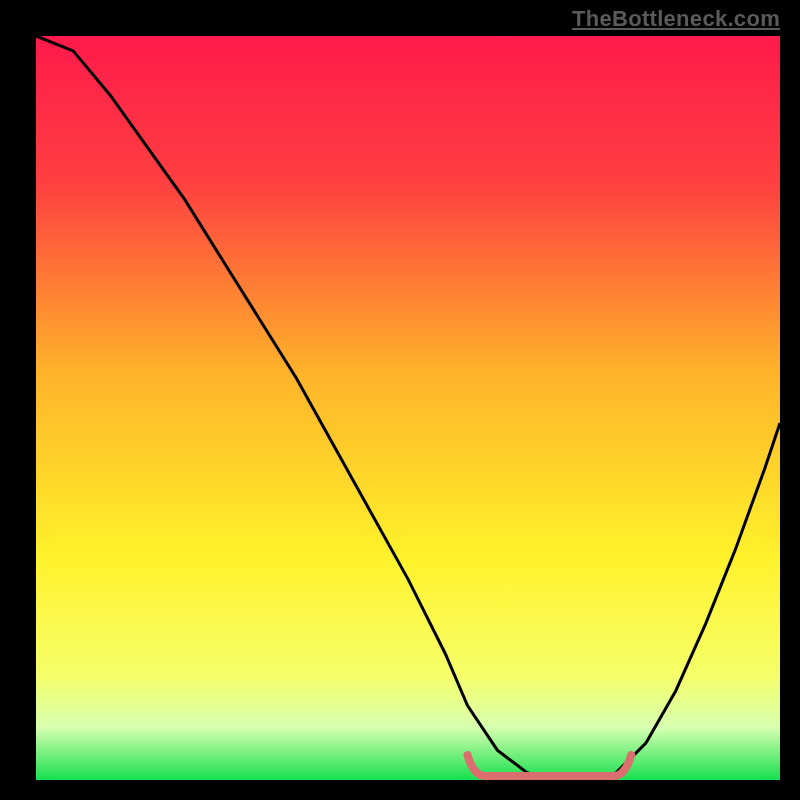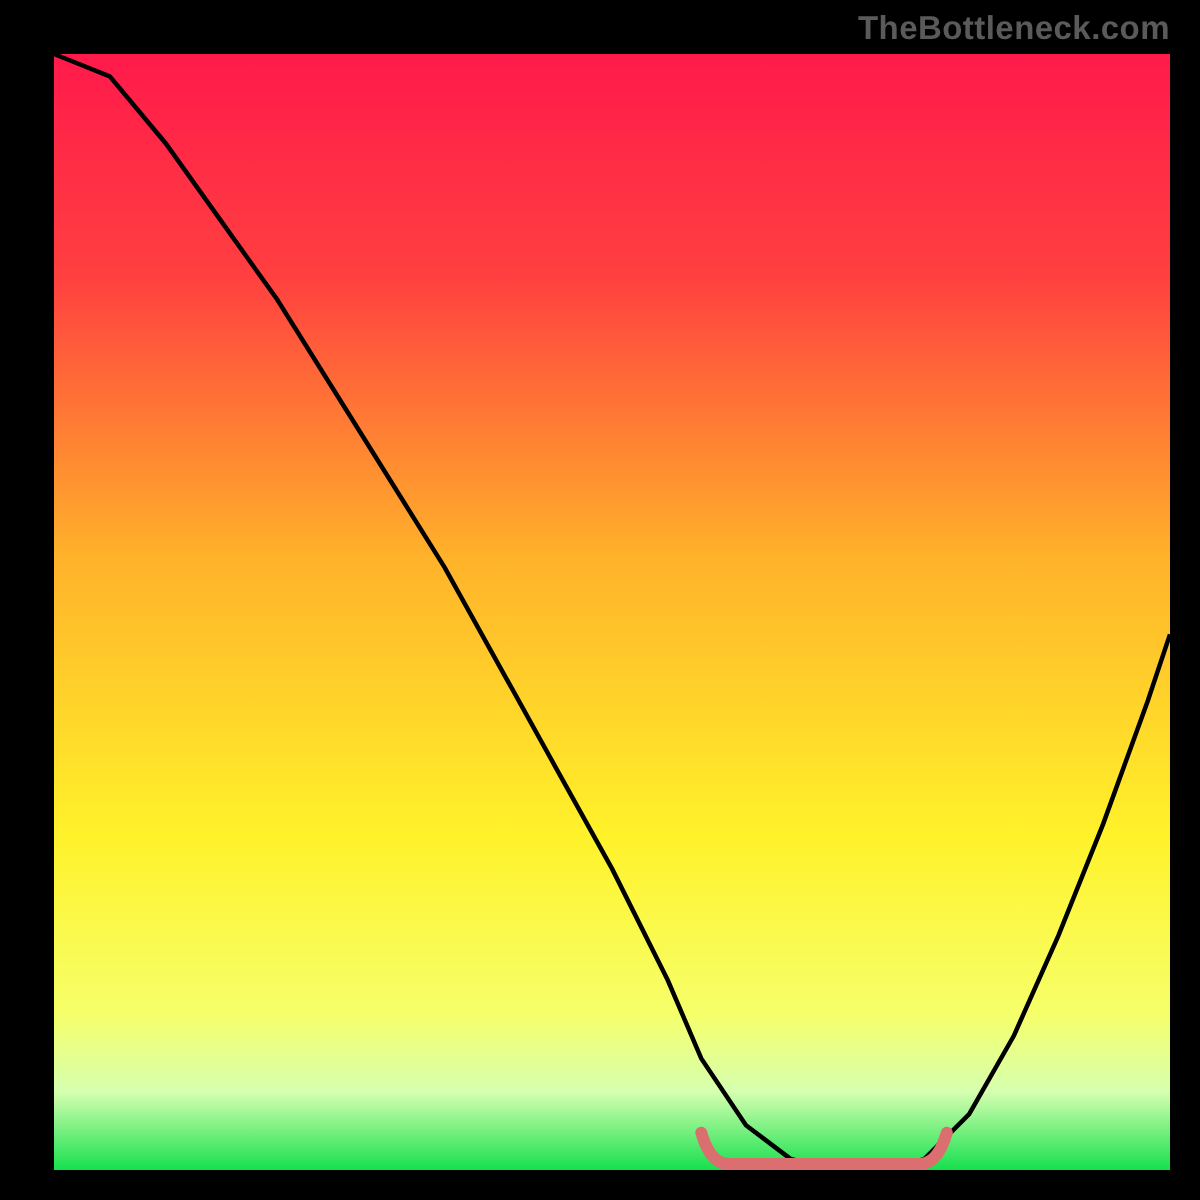--- a/index.html
+++ b/index.html
@@ -18,20 +18,21 @@
     background: #000;
   }
   .watermark {
     position: absolute;
     top: 6px;
     right: 20px;
     color: #5a5a5a;
     font-size: 22px;
     font-weight: 600;
     letter-spacing: 0.3px;
+    text-decoration: underline;
   }
   svg {
     display: block;
   }
 </style>
 </head>
 <body>
 
 <div class="frame">
   <div class="watermark">TheBottleneck.com</div>

